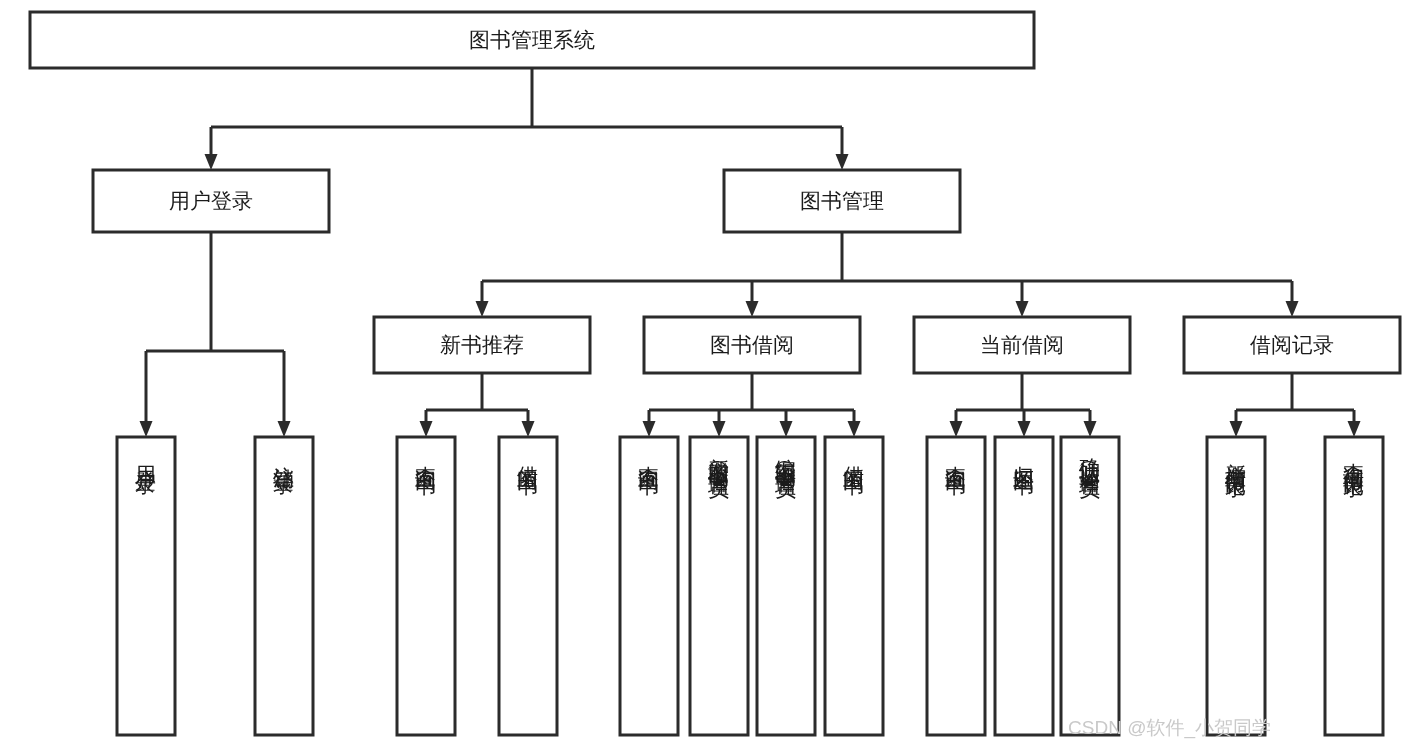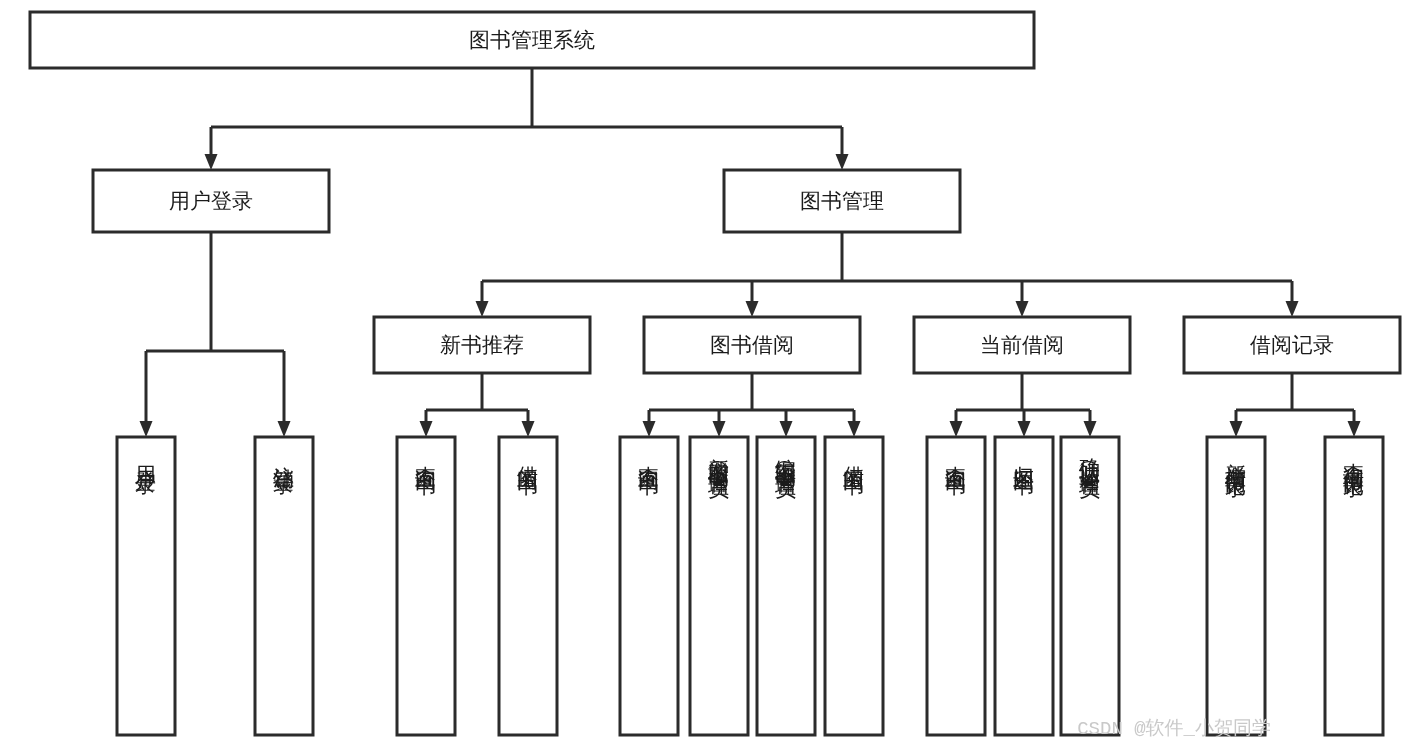--- a/index.html
+++ b/index.html
@@ -52,21 +52,21 @@
     stroke-width: 3;
     fill: none;
   }
   .arrow-head {
     fill: #2b2b2b;
   }
   .watermark-text {
     position: absolute;
     right: 12px;
     bottom: 6px;
-    font-family: Liberation Mono, monospace;
+    font-family: Liberation Sans, sans-serif;
     font-size: 19px;
     color: #c9c9c9;
     white-space: nowrap;
     user-select: none;
     pointer-events: none;
   }
 </style>
 </head>
 <body>
 

